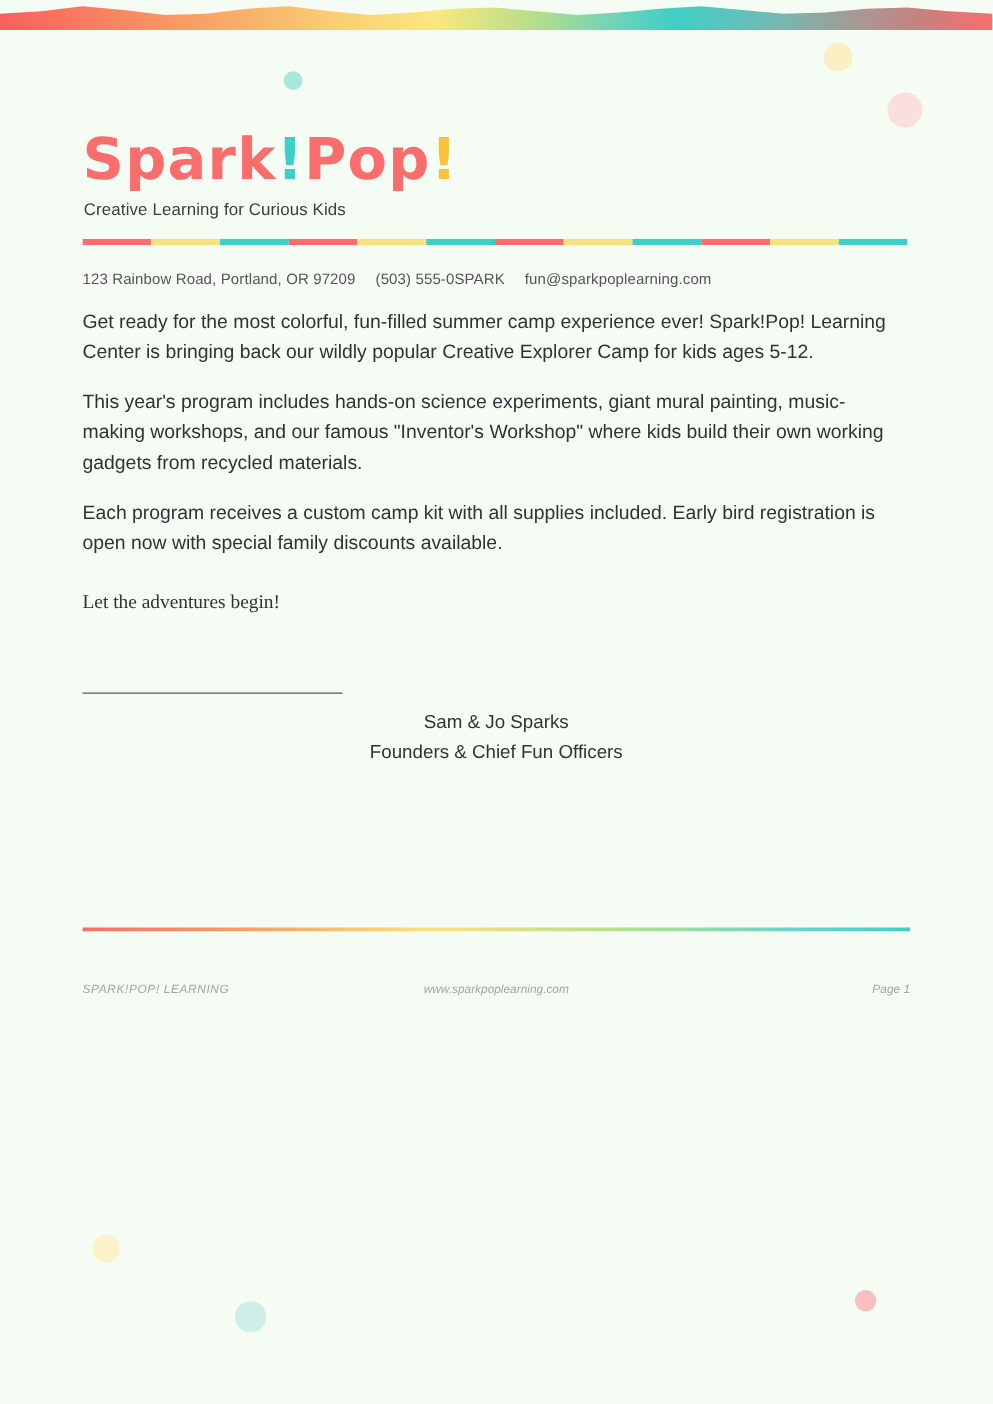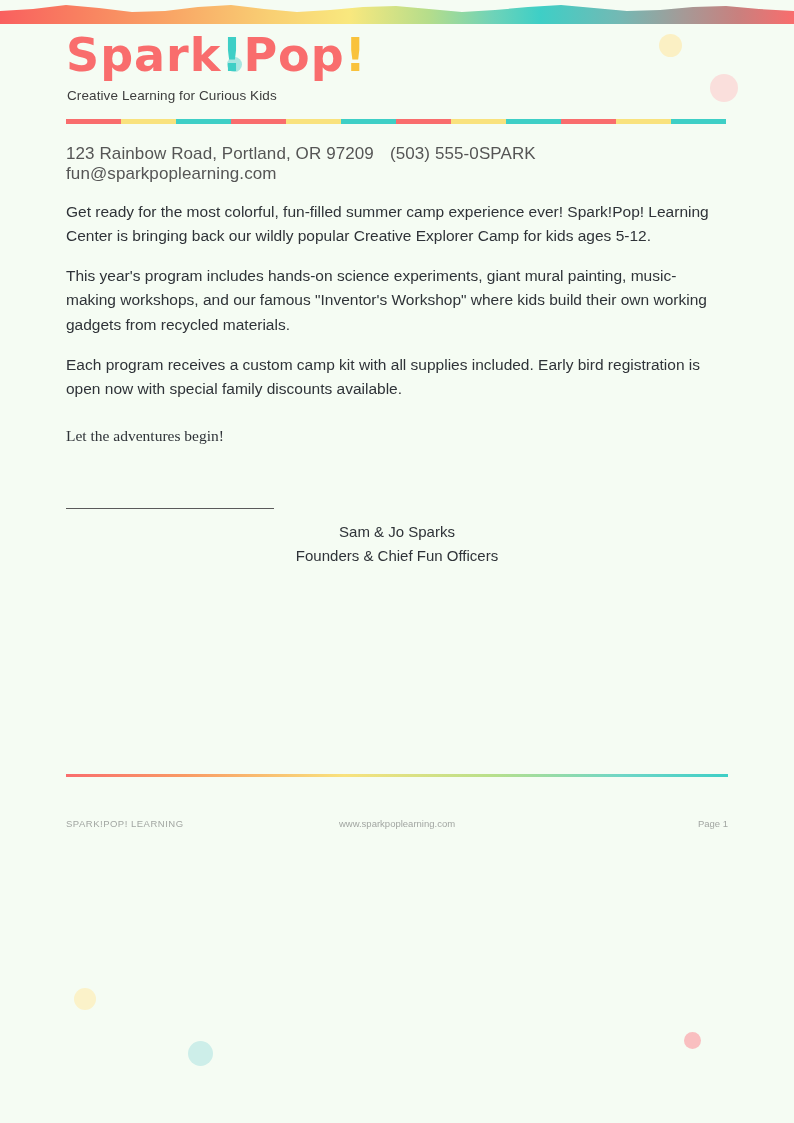--- a/index.html
+++ b/index.html
@@ -46,21 +46,21 @@
     top: 0;
     left: 0;
     width: 794px;
     height: 1123px;
     box-sizing: border-box;
     padding: 0 66px;
   }
 
   
   .letterhead {
-    padding-top: 32px;
+    padding-top: 104px;
   }
   .logo {
     font-family: "DejaVu Sans", sans-serif;
     font-size: 46px;
     font-weight: bold;
     line-height: 1.0;
     letter-spacing: 1px;
     color: #f96d6d;
     white-space: nowrap;
     margin: 0;
@@ -83,21 +83,21 @@
     display: flex;
     overflow: hidden;
   }
   .segment-rule span { display: block; height: 100%; flex: 1 1 0; }
   .seg-red    { background: #f96d6d; }
   .seg-yellow { background: #f9e27d; }
   .seg-teal   { background: #3ecfc6; }
 
   .contact-line {
     margin-top: 20px;
-    font-size: 17px;
+    font-size: 12px;
     color: #555555;
     letter-spacing: 0.1px;
   }
   .contact-line .gap { display: inline-block; width: 16px; }
 
   
   .letter-date {
     margin-top: 30px;
     font-size: 13px;
     font-weight: bold;
@@ -133,21 +133,22 @@
     line-height: 1.6;
     color: #2f3338;
     text-align: center;
   }
 
   
   .footer {
     position: absolute;
     left: 66px;
     right: 66px;
-    top: 774px;
+    top: 742px;
+    font-style: italic;
   }
   .footer-rule {
     height: 3px;
     width: 100%;
     background: linear-gradient(to right,
       #f96d6d 0%, #f99a64 18%, #f9e27d 42%,
       #b9e08a 64%, #6fd6c6 84%, #3ecfc6 100%);
   }
   .footer-row {
     margin-top: 21px;

